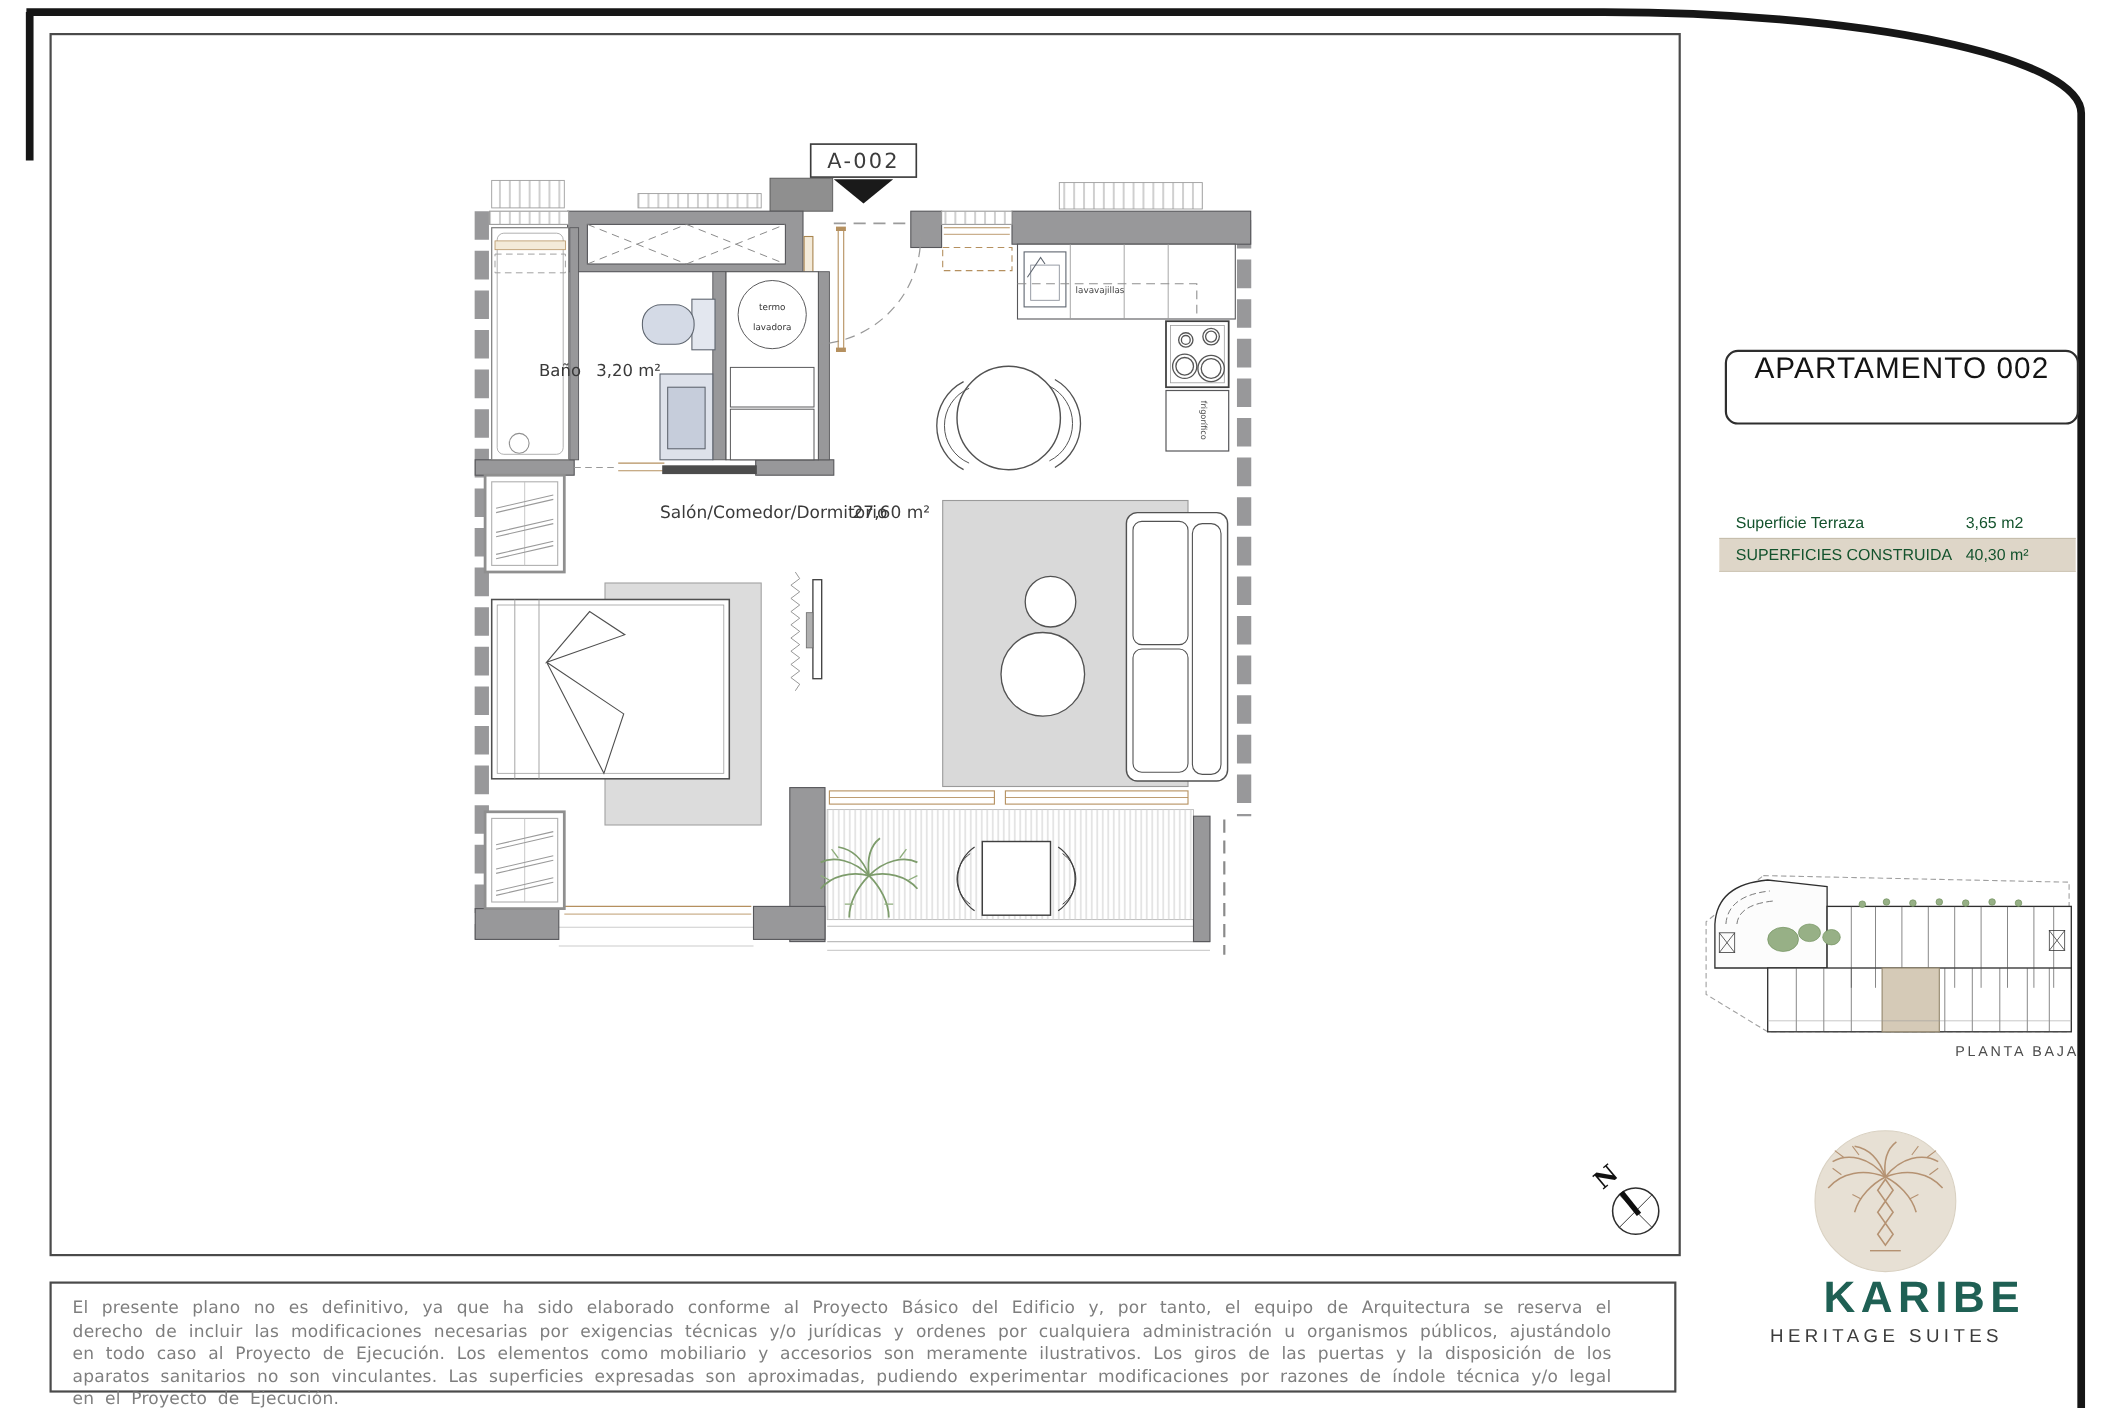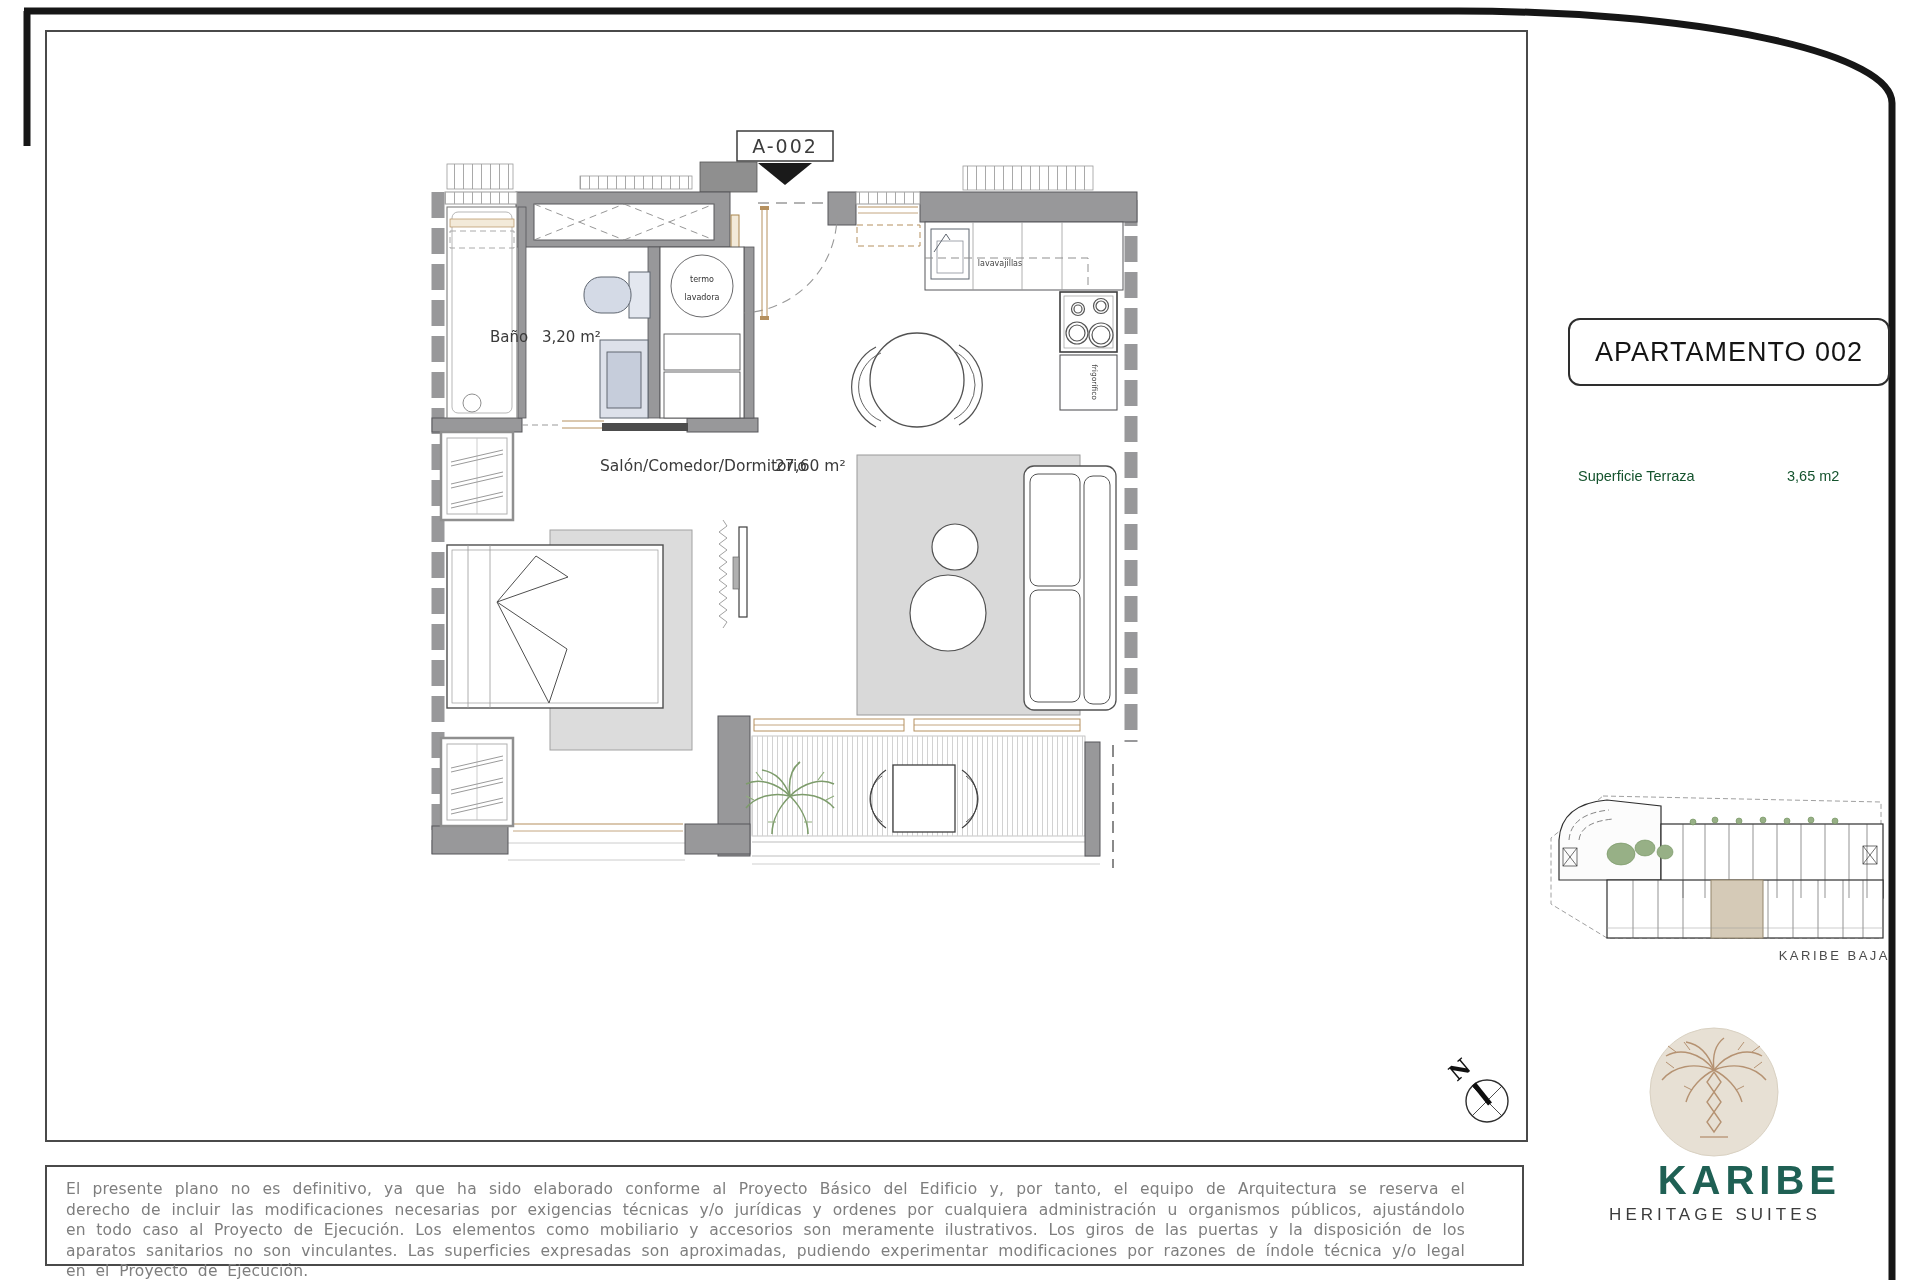--- a/index.html
+++ b/index.html
@@ -13,21 +13,21 @@
   
   .main-box{left:45px;top:30px;width:1479px;height:1108px;border:2px solid #4a4a4a;background:#fff;}
   .note-box{left:45px;top:1165px;width:1479px;height:101px;border:2px solid #4a4a4a;background:#fff;box-sizing:border-box;}
   .note-box p{
     margin:0;padding:12px 57px 0 19px;font-size:15.5px;line-height:20.5px;color:#7e7e7e;
     text-align:justify;word-spacing:4.5px;letter-spacing:0.2px;font-family:"DejaVu Sans",sans-serif;
   }
   
   .apt-title{
     left:1568px;top:318px;width:318px;height:64px;border:2px solid #2e2e2e;border-radius:12px;
-    display:flex;align-items:center;justify-content:center;font-size:27px;letter-spacing:1px;color:#141414;
+    display:flex;align-items:flex-start;justify-content:center;font-size:27px;letter-spacing:1px;color:#141414;
   }
   .surf-table{left:1563px;top:462px;width:324px;font-size:14.5px;color:#14532d;}
   .surf-row{display:flex;align-items:center;height:27px;padding:0 0 0 15px;box-sizing:border-box;}
   .surf-row.hl{background:#ded6c8;height:31px;border-top:1px solid #c6bead;border-bottom:1px solid #cfc7b7;}
   .surf-label{flex:1;}
   .surf-value{width:100px;text-align:left;}
   .planta-label{left:1740px;top:948px;width:150px;text-align:right;font-size:13px;letter-spacing:2.5px;color:#4c4c4c;}
   
   .brand-name{left:1589px;top:1158px;width:252px;text-align:right;font-size:40px;font-weight:bold;
     letter-spacing:5px;color:#1f6054;}
@@ -246,20 +246,24 @@
 
 <div class="abs apt-title">
   <span>APARTAMENTO 002</span>
 </div>
 
 <div class="abs surf-table">
   <div class="surf-row">
     <span class="surf-label">Superficie Terraza</span>
     <span class="surf-value">3,65 m2</span>
   </div>
+  <div class="surf-row hl">
+    <span class="surf-label">SUPERFICIES CONSTRUIDA</span>
+    <span class="surf-value">40,30 m²</span>
+  </div>
 </div>
 
 <svg class="abs" style="left:1543px;top:788px;" width="348" height="172" viewBox="0 0 348 172">
   <path d="M60 8 L338 14 V150 H64 L8 116 V50 Z" fill="none" stroke="#a0a0a0" stroke-width="1" stroke-dasharray="5 3"></path>
   <path d="M16 52 Q18 16 64 12 L118 18 V92 H16 Z" fill="#fcfcfc" stroke="#2f2f2f" stroke-width="1.2"></path>
   <path d="M26 52 Q28 26 66 22 M36 52 Q38 34 70 31" fill="none" stroke="#666" stroke-width="0.8" stroke-dasharray="6 3"></path>
   <rect x="118" y="36" width="222" height="74" fill="#fff" stroke="#2f2f2f" stroke-width="1.2"></rect>
   <rect x="64" y="92" width="276" height="58" fill="#fff" stroke="#2f2f2f" stroke-width="1.2"></rect>
   <g stroke="#4a4a4a" stroke-width="0.6">
     <path d="M140 36 V110 M162 36 V110 M186 36 V110 M210 36 V110 M234 36 V110 M258 36 V110 M282 36 V110 M306 36 V110 M324 36 V110"></path>
@@ -279,21 +283,21 @@
   </g>
   <g fill="none" stroke="#333" stroke-width="0.7">
     <rect x="20" y="60" width="14" height="18"></rect>
       <path d="M20 60 L34 78 M20 78 L34 60"></path>
     <rect x="320" y="58" width="14" height="18"></rect>
       <path d="M320 58 L334 76 M320 76 L334 58"></path>
   </g>
   <rect x="168" y="92" width="52" height="58" fill="#d5cab7" stroke="#93866c" stroke-width="1"></rect>
   <line x1="64" y1="140" x2="340" y2="140" stroke="#999" stroke-width="0.5"></line>
 </svg>
-<div class="abs planta-label">KARIBE BAJA</div>
+<div class="abs planta-label">PLANTA BAJA</div>
 
 <svg class="abs" style="left:1440px;top:1040px;" width="90" height="90" viewBox="1440 1040 90 90">
   <circle cx="1487" cy="1101" r="21" fill="#fff" stroke="#2e2e2e" stroke-width="1.4"></circle>
   <path d="M1472 1116 L1502 1086 M1472 1086 L1502 1116" stroke="#3a3a3a" stroke-width="0.9"></path>
   <line x1="1474" y1="1084" x2="1490" y2="1104" stroke="#0e0e0e" stroke-width="5"></line>
   <text x="1457" y="1082" transform="rotate(-40 1457 1082)" font-size="22" font-weight="bold" fill="#111" style="font-family:'DejaVu Serif',serif;">N</text>
 </svg>
 
 <svg class="abs" style="left:1646px;top:1024px;" width="136" height="136" viewBox="1646 1024 136 136">
   <circle cx="1714" cy="1092" r="64" fill="#e7e0d4" stroke="#d9d1c2"></circle>

